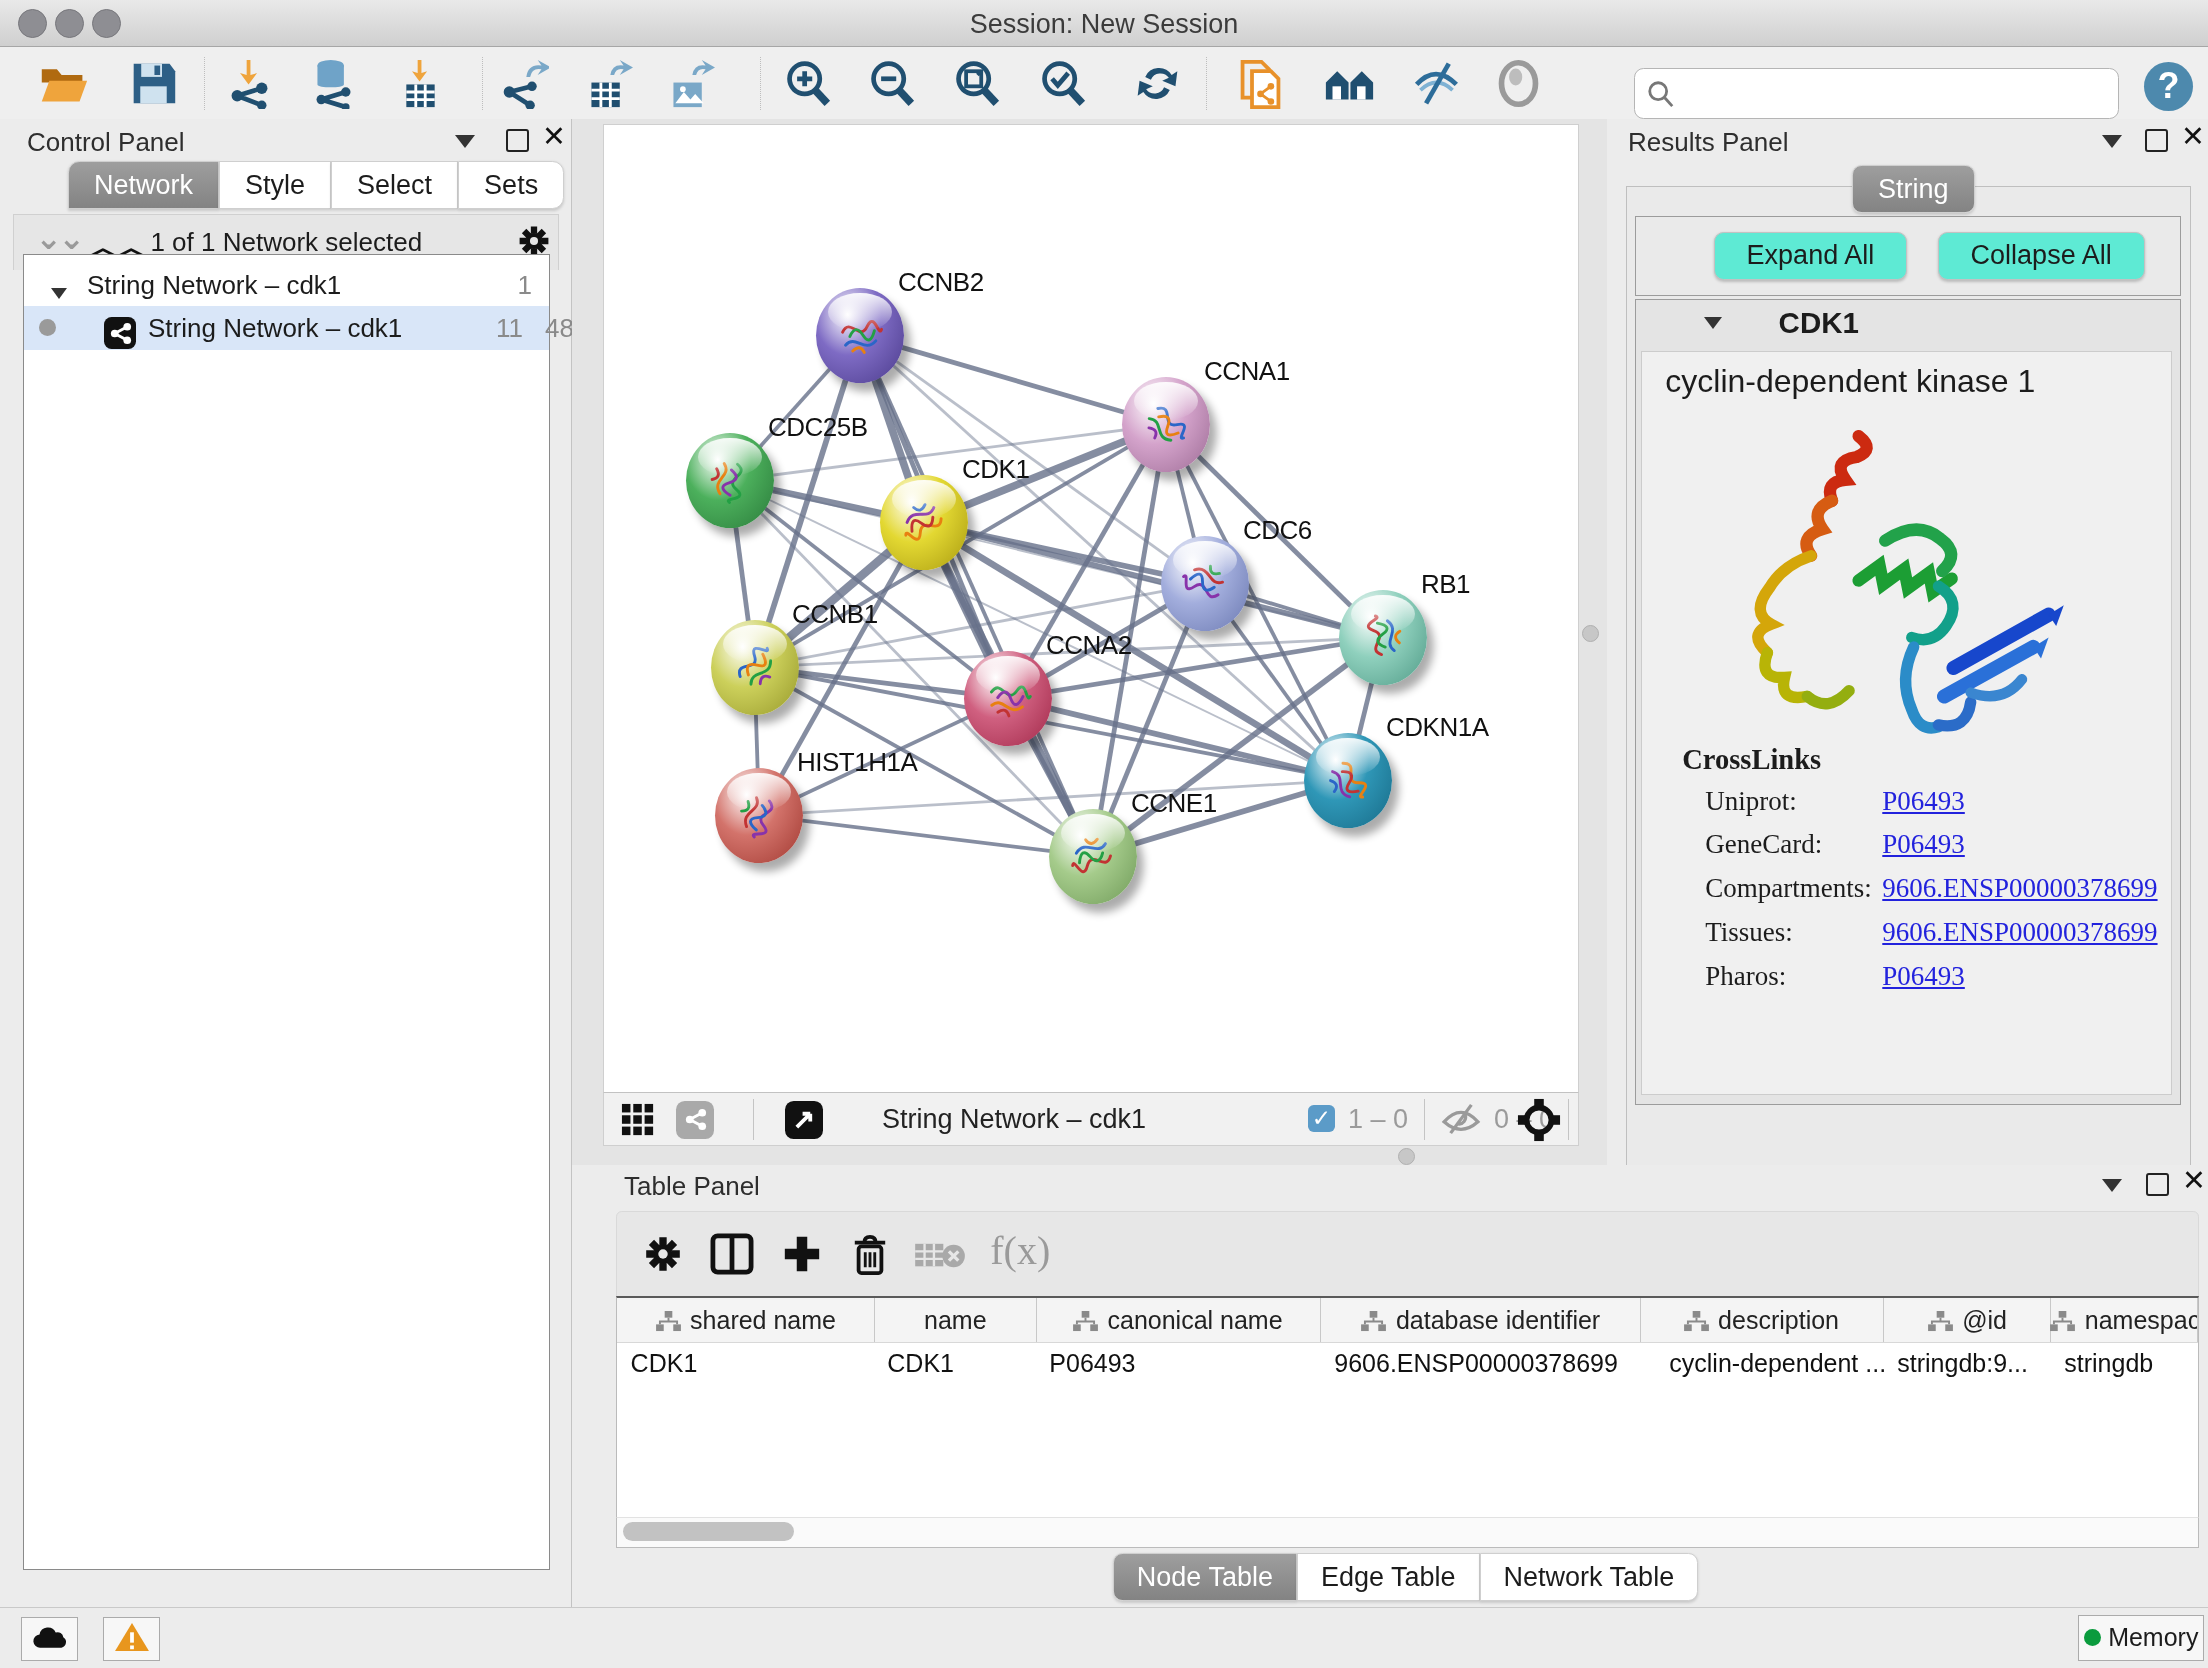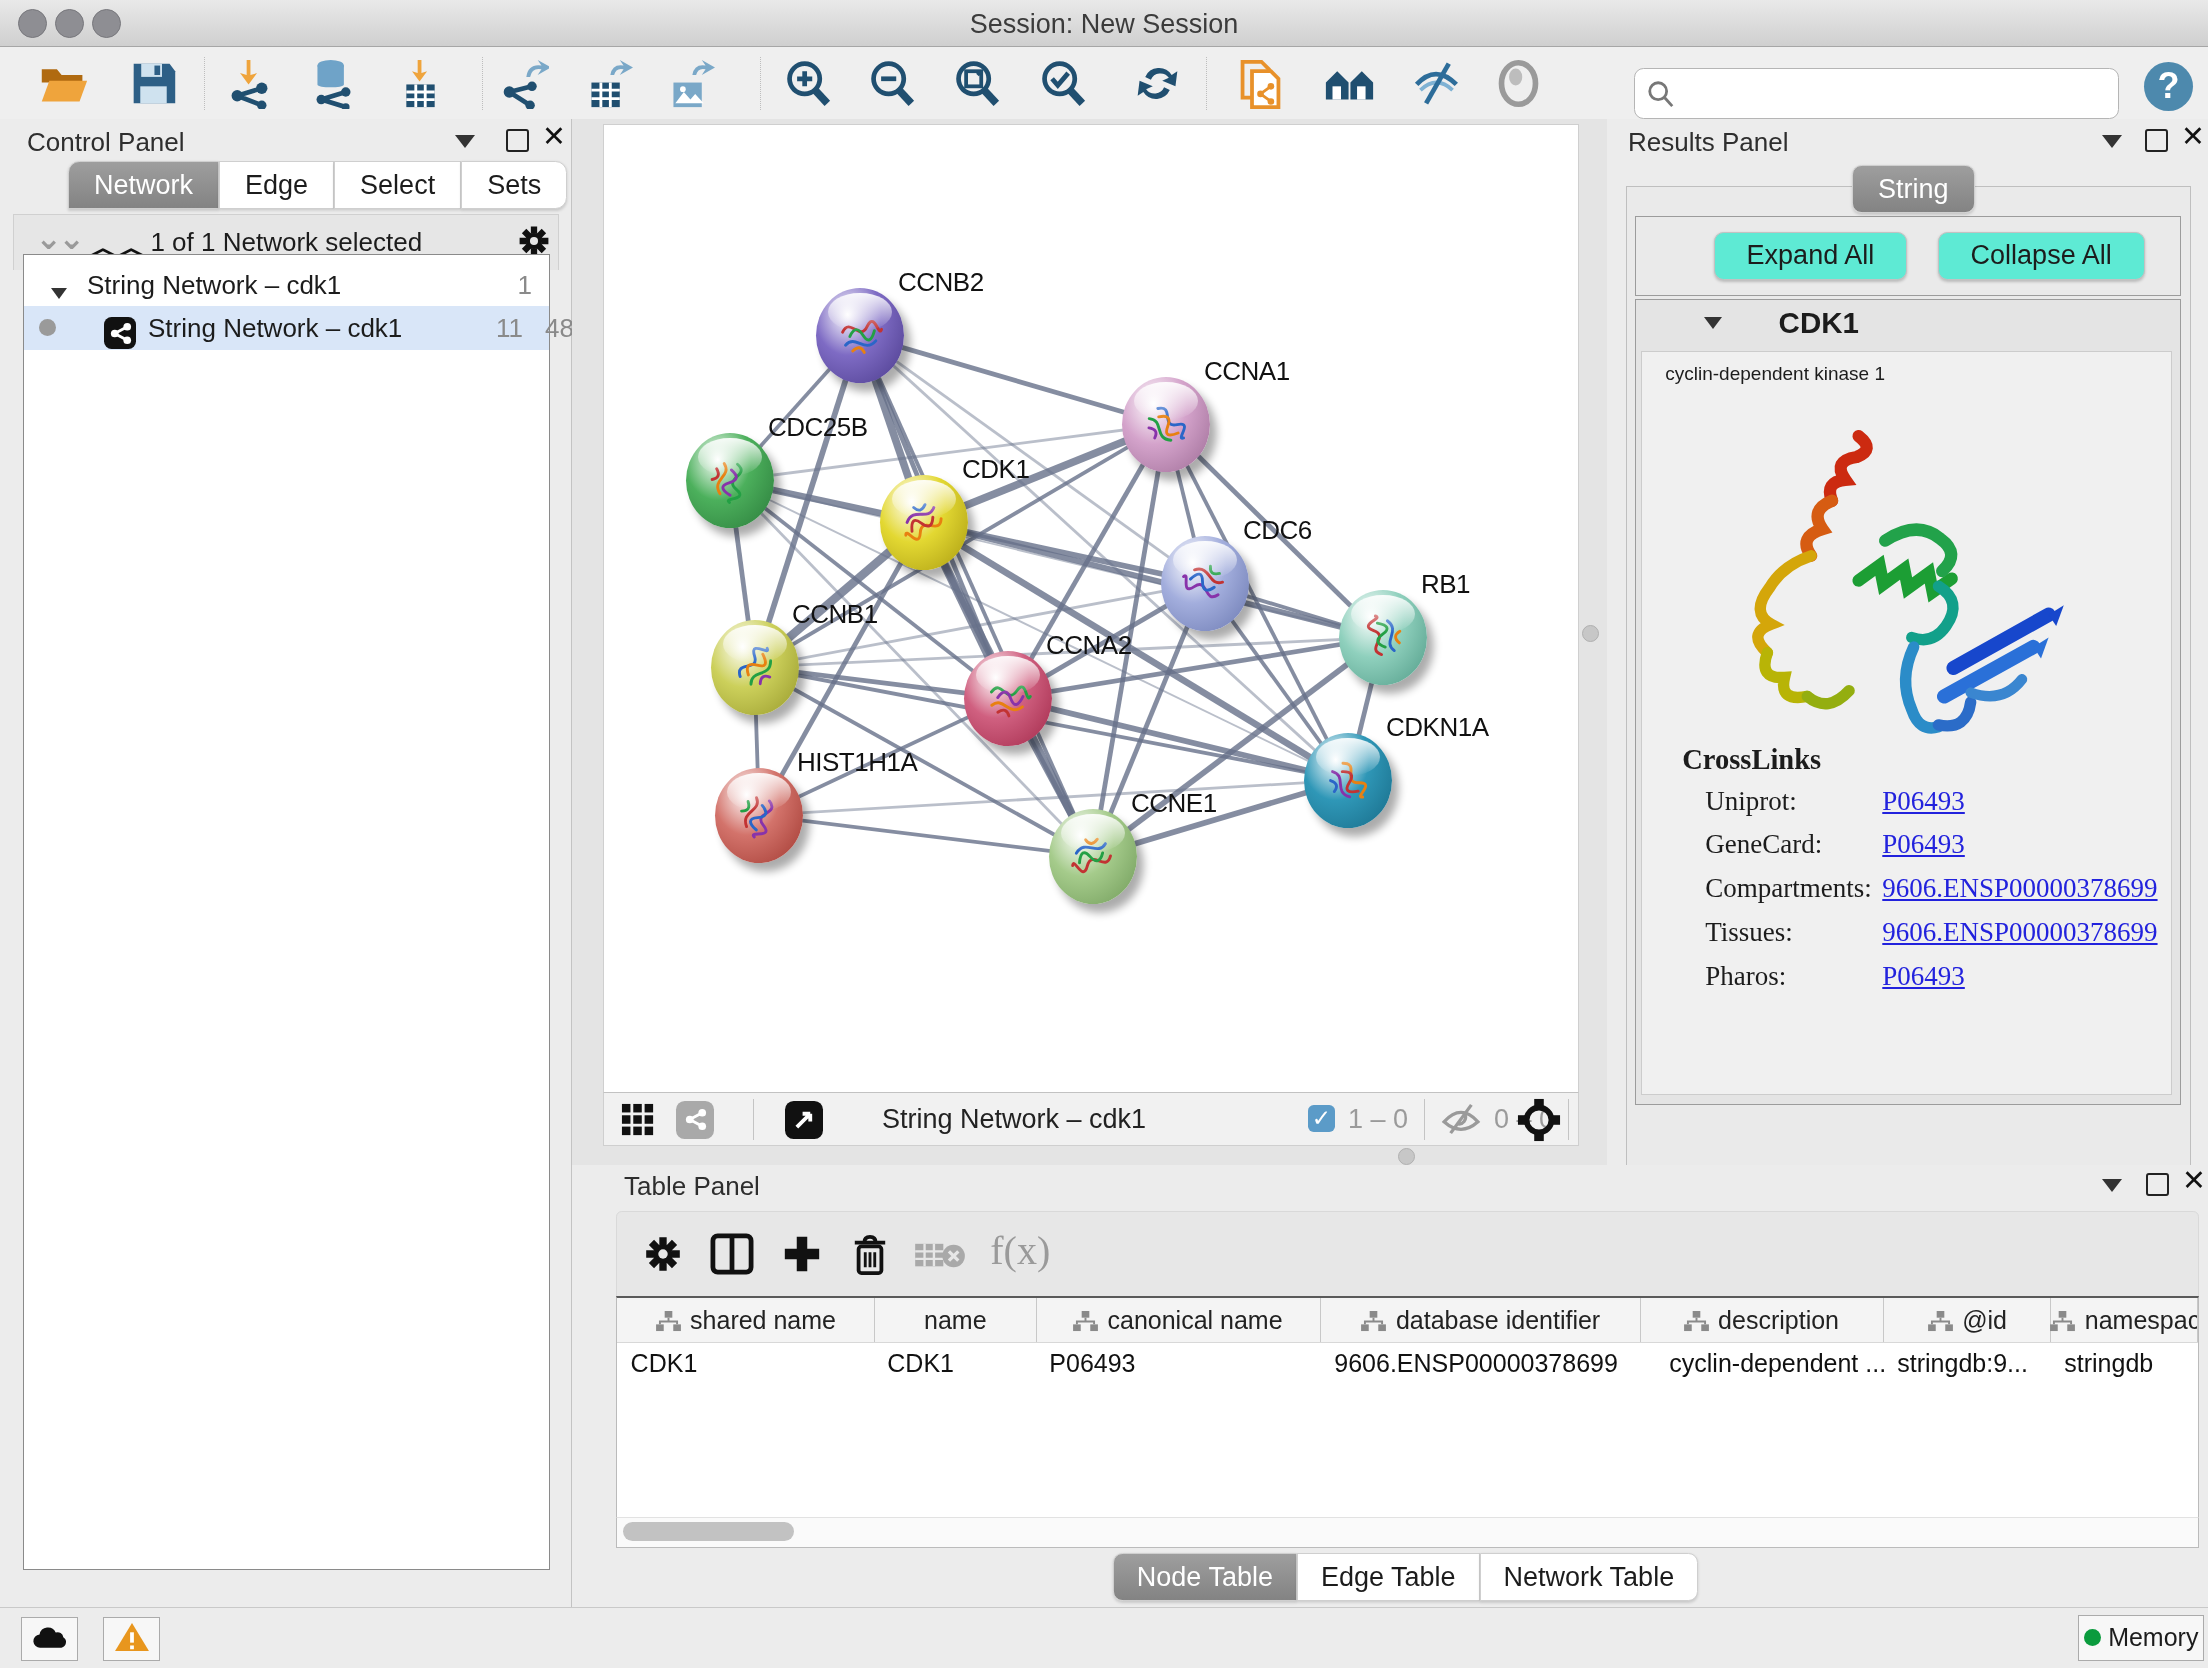--- a/index.html
+++ b/index.html
@@ -280,21 +280,21 @@
   <div class="help-btn">?</div>
 </div>
 
 <div class="abs control-panel">
   <div class="abs" style="left:27px;top:7.6px"><span class="panel-title">Control Panel</span></div>
   <div class="abs" style="left:455px;top:15px"><span class="tri-down"></span></div>
   <div class="abs" style="left:506px;top:9.5px"><span class="sq"></span></div>
   <div class="abs" style="left:542px;top:7.6px"><span class="xx">✕</span></div>
 
   <div class="cp-tabs">
-    <span class="tab sel">Network</span><span class="tab">Edge</span><span class="tab">Select</span><span class="tab">Sets</span>
+    <span class="tab sel">Network</span><span class="tab">Style</span><span class="tab">Select</span><span class="tab">Sets</span>
   </div>
 
   <div class="cp-sub">
     <span class="abs chev" style="left:21px;top:3.8px;color:#9a9a9a">⌄⌄</span>
     <span class="abs chev" style="left:74px;top:11.4px;color:#111">︿︿</span>
     <span class="abs" style="left:0;width:100%;text-align:center;top:12.4px;font-size:26px">1 of 1 Network selected</span>
     <span class="abs" style="left:502px;top:7.6px">
       <svg width="36" height="36" viewBox="0 0 40 40">
           <g fill="#111">
             <circle cx="20" cy="20" r="9"></circle>
@@ -586,21 +586,21 @@
       <span class="btn abs" style="left:78px;top:15px">Expand All</span>
       <span class="btn abs" style="left:302px;top:15px">Collapse All</span>
     </div>
 
     <div class="rp-section">
       <div class="rp-sec-head">
         <span class="abs" style="left:68px;top:15px"><span class="tri-down" style="border-left-width:9.5px;border-right-width:9.5px;border-top-width:12.4px"></span></span>
         <span class="abs" style="left:143px;top:5.7px;font-size:29.5px;font-weight:bold">CDK1</span>
       </div>
       <div class="rp-sec-body">
-        <div class="abs" style="left:23px;top:11.4px;font-size:19px">cyclin-dependent kinase 1</div>
+        <div class="abs" style="left:23px;top:11.4px;font-size:32px">cyclin-dependent kinase 1</div>
 
         <svg class="abs" style="left:57px;top:67px" width="399" height="380" viewBox="0 0 420 400">
           <g fill="none" stroke-linecap="round">
             <path d="M168 18 q18 14 -2 22 q-26 4 -12 24 q-22 2 -14 22" stroke="#cc2a10" stroke-width="13"></path>
             <path d="M140 86 q-24 10 -10 30 q-26 8 -12 28" stroke="#d65c12" stroke-width="13"></path>
             <path d="M118 144 q-30 10 -44 34 q-20 26 2 38 q-26 10 -4 30" stroke="#d4a60a" stroke-width="12"></path>
             <path d="M72 246 q-10 28 18 26 q-6 26 24 20" stroke="#b8b406" stroke-width="12"></path>
             <path d="M114 292 q22 18 44 -6" stroke="#94ae10" stroke-width="12"></path>
             <path d="M168 170 l22 -16 l4 20 l22 -16 l4 20 l22 -16 l4 20 l20 -14" stroke="#1c9e34" stroke-width="13"></path>
             <path d="M196 128 q34 -22 58 -2 q22 16 2 34" stroke="#22a24a" stroke-width="13"></path>

